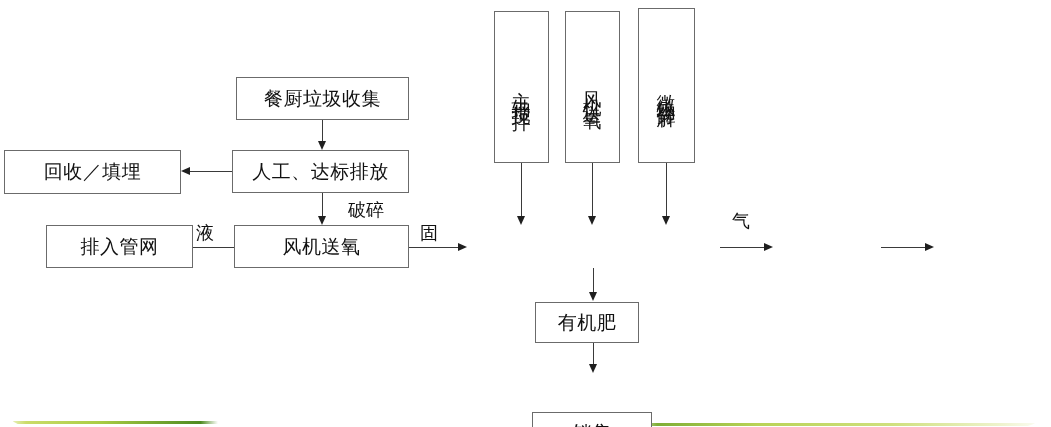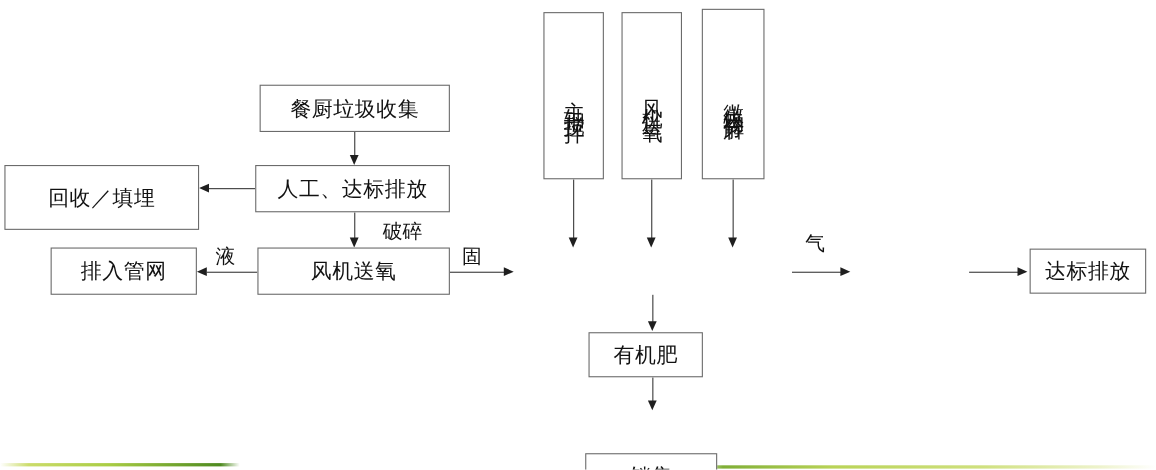--- a/index.html
+++ b/index.html
@@ -7,20 +7,21 @@
     padding: 0;
     background: #ffffff;
   }
   #canvas {
     position: relative;
     width: 1051px;
     height: 427px;
     background: #ffffff;
     font-family: "Liberation Serif", "DejaVu Serif", serif;
     overflow: hidden;
+    border-radius: 31px;
   }
 
   
   .node {
     position: absolute;
     box-sizing: border-box;
     border: 1px solid #6b6b6b;
     background: #ffffff;
     display: flex;
     align-items: center;
@@ -115,35 +116,34 @@
 </style>
 </head>
 <body>
 
 <div id="canvas">
 
   <div class="node" id="n-collection" style="left:236px; top:77px; width:173px; height:43px;">餐厨垃圾收集</div>
 
   <div class="node" id="n-sorting" style="left:232px; top:150px; width:177px; height:43px;">人工、达标排放</div>
 
-  <div class="node" id="n-recycle" style="left:4px; top:150px; width:177px; height:59px;">回收／填埋</div>
+  <div class="node" id="n-recycle" style="left:4px; top:150px; width:177px; height:44px;">回收／填埋</div>
 
   <div class="node" id="n-dewater" style="left:234px; top:225px; width:175px; height:43px;">风机送氧</div>
 
-  <div class="node" id="n-pipe" style="left:46px; top:225px; width:133px; height:43px;">排入管网</div>
+  <div class="node" id="n-pipe" style="left:46px; top:225px; width:147px; height:43px;">排入管网</div>
 
   <div class="node vertical" id="n-spindle" style="left:494px; top:11px; width:55px; height:152px;">主轴搅拌</div>
 
   <div class="node vertical" id="n-blower" style="left:565px; top:11px; width:55px; height:152px;">风机送氧</div>
 
   <div class="node vertical" id="n-microbe" style="left:638px; top:8px; width:57px; height:155px; letter-spacing:4px;">微生物分解</div>
 
 
 
-  <div class="node" id="n-emission" style="left:936px; top:226px; width:106px; height:41px;">达标排放</div>
 
   <div class="node" id="n-fertilizer" style="left:535px; top:302px; width:104px; height:41px;">有机肥</div>
 
   <div class="node" id="n-sales" style="left:532px; top:373px; width:120px; height:42px;margin-top:39px;">销售</div>
 
   <div class="line-v" style="left:322px; top:120px; height:22px;"></div>
   <div class="arrow down" style="left:318px; top:141px;"></div>
 
   <div class="line-h" style="left:190px; top:171px; width:42px;"></div>
   <div class="arrow left" style="left:181px; top:167px;"></div>

